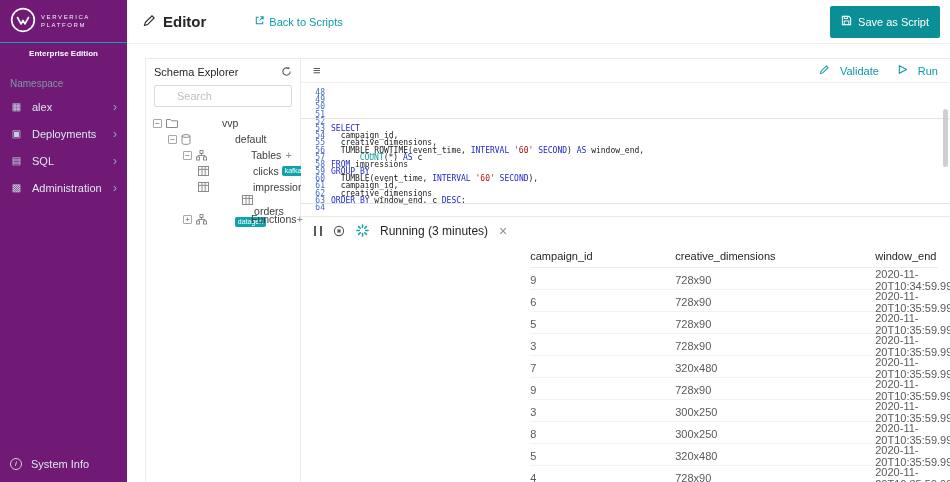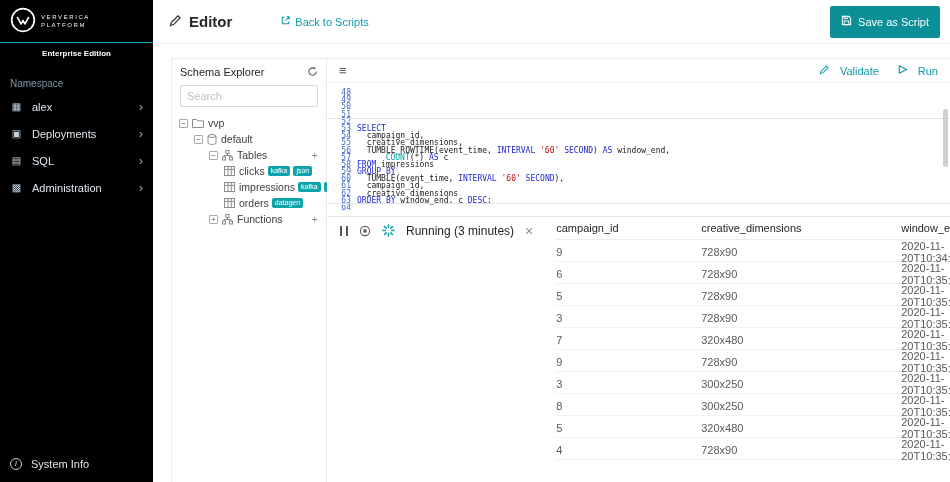--- a/index.html
+++ b/index.html
@@ -1,20 +1,20 @@
 <!DOCTYPE html>
 <html><head>
 <meta charset="utf-8">
 <style>
   html,body{margin:0;padding:0;background:#fff;font-family:"Liberation Sans",sans-serif;}
   *{box-sizing:border-box;}
   .app{width:950px;height:482px;display:flex;overflow:hidden;background:#fff;}
 
   
-  .sidebar{width:153px;flex-shrink:0;background:#000000;color:#dde7ee;position:relative;font-size:11px;}
+  .sidebar{width:127px;flex-shrink:0;background:#701a75;color:#dde7ee;position:relative;font-size:11px;}
   .logo-row{display:flex;align-items:center;gap:5px;padding:7px 8px 7px 10px;border-bottom:1px solid #0ba3ad;}
   .logo-text{font-size:6px;letter-spacing:1.6px;line-height:8px;color:#eef4f8;}
   .edition{font-size:8px;font-weight:bold;text-align:center;padding:6px 0 4px;color:#fff;}
   .ns-label{color:#7e97a8;font-size:10px;padding:16px 10px 4px;}
   .menu-item{display:flex;align-items:center;height:27px;padding:0 10px;color:#dde7ee;cursor:pointer;}
   .mi-icon{width:13px;margin-right:9px;font-size:10px;color:#c3d3de;text-align:center;flex-shrink:0;}
   .mi-label{flex:0 1 auto;}
   .mi-chev{margin-left:auto;color:#93a9b8;font-size:12px;}
   .sysinfo{position:absolute;bottom:5px;left:0;right:0;}
   .info-circle{display:inline-flex;align-items:center;justify-content:center;width:12px;height:12px;border:1px solid #c3d3de;border-radius:50%;font-size:8px;font-style:italic;margin-right:9px;}
@@ -25,26 +25,26 @@
   .topbar h1{font-size:15px;margin:0 12px 0 7px;color:#262626;}
   .back-link{margin-left:36px;color:#0e9aa8;font-size:11px;display:flex;align-items:center;gap:4px;text-decoration:none;cursor:pointer;}
   .save-btn{margin-left:auto;background:#0b8f97;color:#fff;border:none;border-radius:2px;height:24px;padding:16px 11px;font-size:11px;display:flex;align-items:center;gap:6px;cursor:pointer;font-family:"Liberation Sans",sans-serif;}
 
   .content{flex:1;display:flex;padding:14px 0 0 18px;min-height:0;}
 
   
   .schema-panel{width:156px;flex-shrink:0;border:1px solid #ebebeb;border-bottom:none;display:flex;flex-direction:column;font-size:11px;background:#fff;}
   .sp-header{height:25px;display:flex;align-items:center;padding:0 8px;color:#262626;}
   .sp-refresh{margin-left:auto;cursor:pointer;display:flex;}
-  .sp-search{margin:1px 8px 8px;height:22px;border:1px solid #d9d9d9;border-radius:2px;font-size:11px;padding:0 6px;width:calc(100% - 16px);color:#595959;font-family:"Liberation Sans",sans-serif;}
+  .sp-search{margin:1px 8px 8px;height:22px;border:1px solid #d9d9d9;border-radius:2px;font-size:11px;padding:0 22px;width:calc(100% - 16px);color:#595959;font-family:"Liberation Sans",sans-serif;}
   .sp-search::placeholder{color:#bfbfbf;}
   .tr-row{display:flex;align-items:center;height:16px;color:#404040;cursor:pointer;white-space:nowrap;}
   .expander{display:inline-flex;align-items:center;justify-content:center;width:9px;height:9px;border:1px solid #a8a8a8;border-radius:1px;font-size:8px;line-height:7px;color:#595959;margin-right:4px;flex-shrink:0;background:#fff;}
   .t-icon{display:inline-flex;margin-right:4px;flex-shrink:0;}
-  .t-label{font-size:10.5px;}
+  .t-label{font-size:10.5px;margin-left:40px;}
   .add-btn{margin-left:auto;margin-right:8px;color:#8c8c8c;font-size:11px;cursor:pointer;}
   .tag{background:#0fa3ab;color:#fff;font-size:7px;line-height:10px;height:10px;padding:0 3px;border-radius:2px;margin-left:3px;flex-shrink:0;}
 
   
   .editor-col{flex:1;display:flex;flex-direction:column;border-top:1px solid #ebebeb;min-width:0;}
   .ed-toolbar{height:24px;display:flex;align-items:center;padding:0 12px;border-bottom:1px solid #f0f0f0;flex-shrink:0;}
   .hamburger{color:#595959;font-size:13px;cursor:pointer;line-height:1;}
   .tb-right{margin-left:auto;display:flex;gap:18px;}
   .tb-link{color:#0e9aa8;font-size:11px;display:flex;align-items:center;gap:10px;cursor:pointer;text-decoration:none;}
 
@@ -62,21 +62,21 @@
   
   .results{flex:1;display:flex;flex-direction:row;min-height:0;}
   .res-header{height:27px;display:flex;align-items:center;padding:0 13px;gap:11px;flex-shrink:0;}
   .pause-icon{width:8px;height:10px;border-left:2.5px solid #595959;border-right:2.5px solid #595959;cursor:pointer;}
   .stop-icon{display:flex;cursor:pointer;}
   .spinner{display:flex;}
   .status{font-size:12px;color:#262626;}
   .close{margin-left:auto;color:#8c8c8c;font-size:14px;line-height:1;cursor:pointer;}
   .res-table{flex:1;padding:0 12px 0 10px;font-size:11px;overflow:hidden;}
   .res-hrow,.res-row{display:grid;grid-template-columns:145px 200px 1fr 45px;align-items:center;}
-  .res-hrow{height:23px;color:#262626;font-weight:500;border-bottom:1px solid #ececec;}
+  .res-hrow{height:23px;color:#262626;font-weight:500;border-bottom:1px solid #ececec;margin-top:28px;}
   .res-row{height:22px;color:#595959;border-bottom:1px solid #f2f2f2;}
   .res-hrow .cell:last-child,.res-row .cell:last-child{text-align:right;padding-right:6px;}
 </style>
 </head>
 <body>
 
 <div class="app">
 
   <aside class="sidebar">
     <div class="logo-row">
@@ -216,21 +216,21 @@
                     <rect x="0.5" y="0.5" width="10" height="9" fill="none" stroke="#8c8c8c"></rect>
                     <line x1="0.5" y1="3.4" x2="10.5" y2="3.4" stroke="#8c8c8c"></line>
                     <line x1="4" y1="0.5" x2="4" y2="9.5" stroke="#8c8c8c"></line>
                     <line x1="7.2" y1="0.5" x2="7.2" y2="9.5" stroke="#8c8c8c"></line>
                   </svg>
                 </span>
                 <span class="t-label">impressions</span>
                 <span class="tag">kafka</span>
                 <span class="tag">json</span>
               </div>
-              <div class="tr-row" style="padding-left: 52px;">
+              <div class="tr-row" style="padding-left: 52px; flex-direction: column;">
                 <span class="t-icon">
                   <svg width="11" height="10" viewBox="0 0 11 10">
                     <rect x="0.5" y="0.5" width="10" height="9" fill="none" stroke="#8c8c8c"></rect>
                     <line x1="0.5" y1="3.4" x2="10.5" y2="3.4" stroke="#8c8c8c"></line>
                     <line x1="4" y1="0.5" x2="4" y2="9.5" stroke="#8c8c8c"></line>
                     <line x1="7.2" y1="0.5" x2="7.2" y2="9.5" stroke="#8c8c8c"></line>
                   </svg>
                 </span>
                 <span class="t-label">orders</span>
                 <span class="tag">datagen</span>

